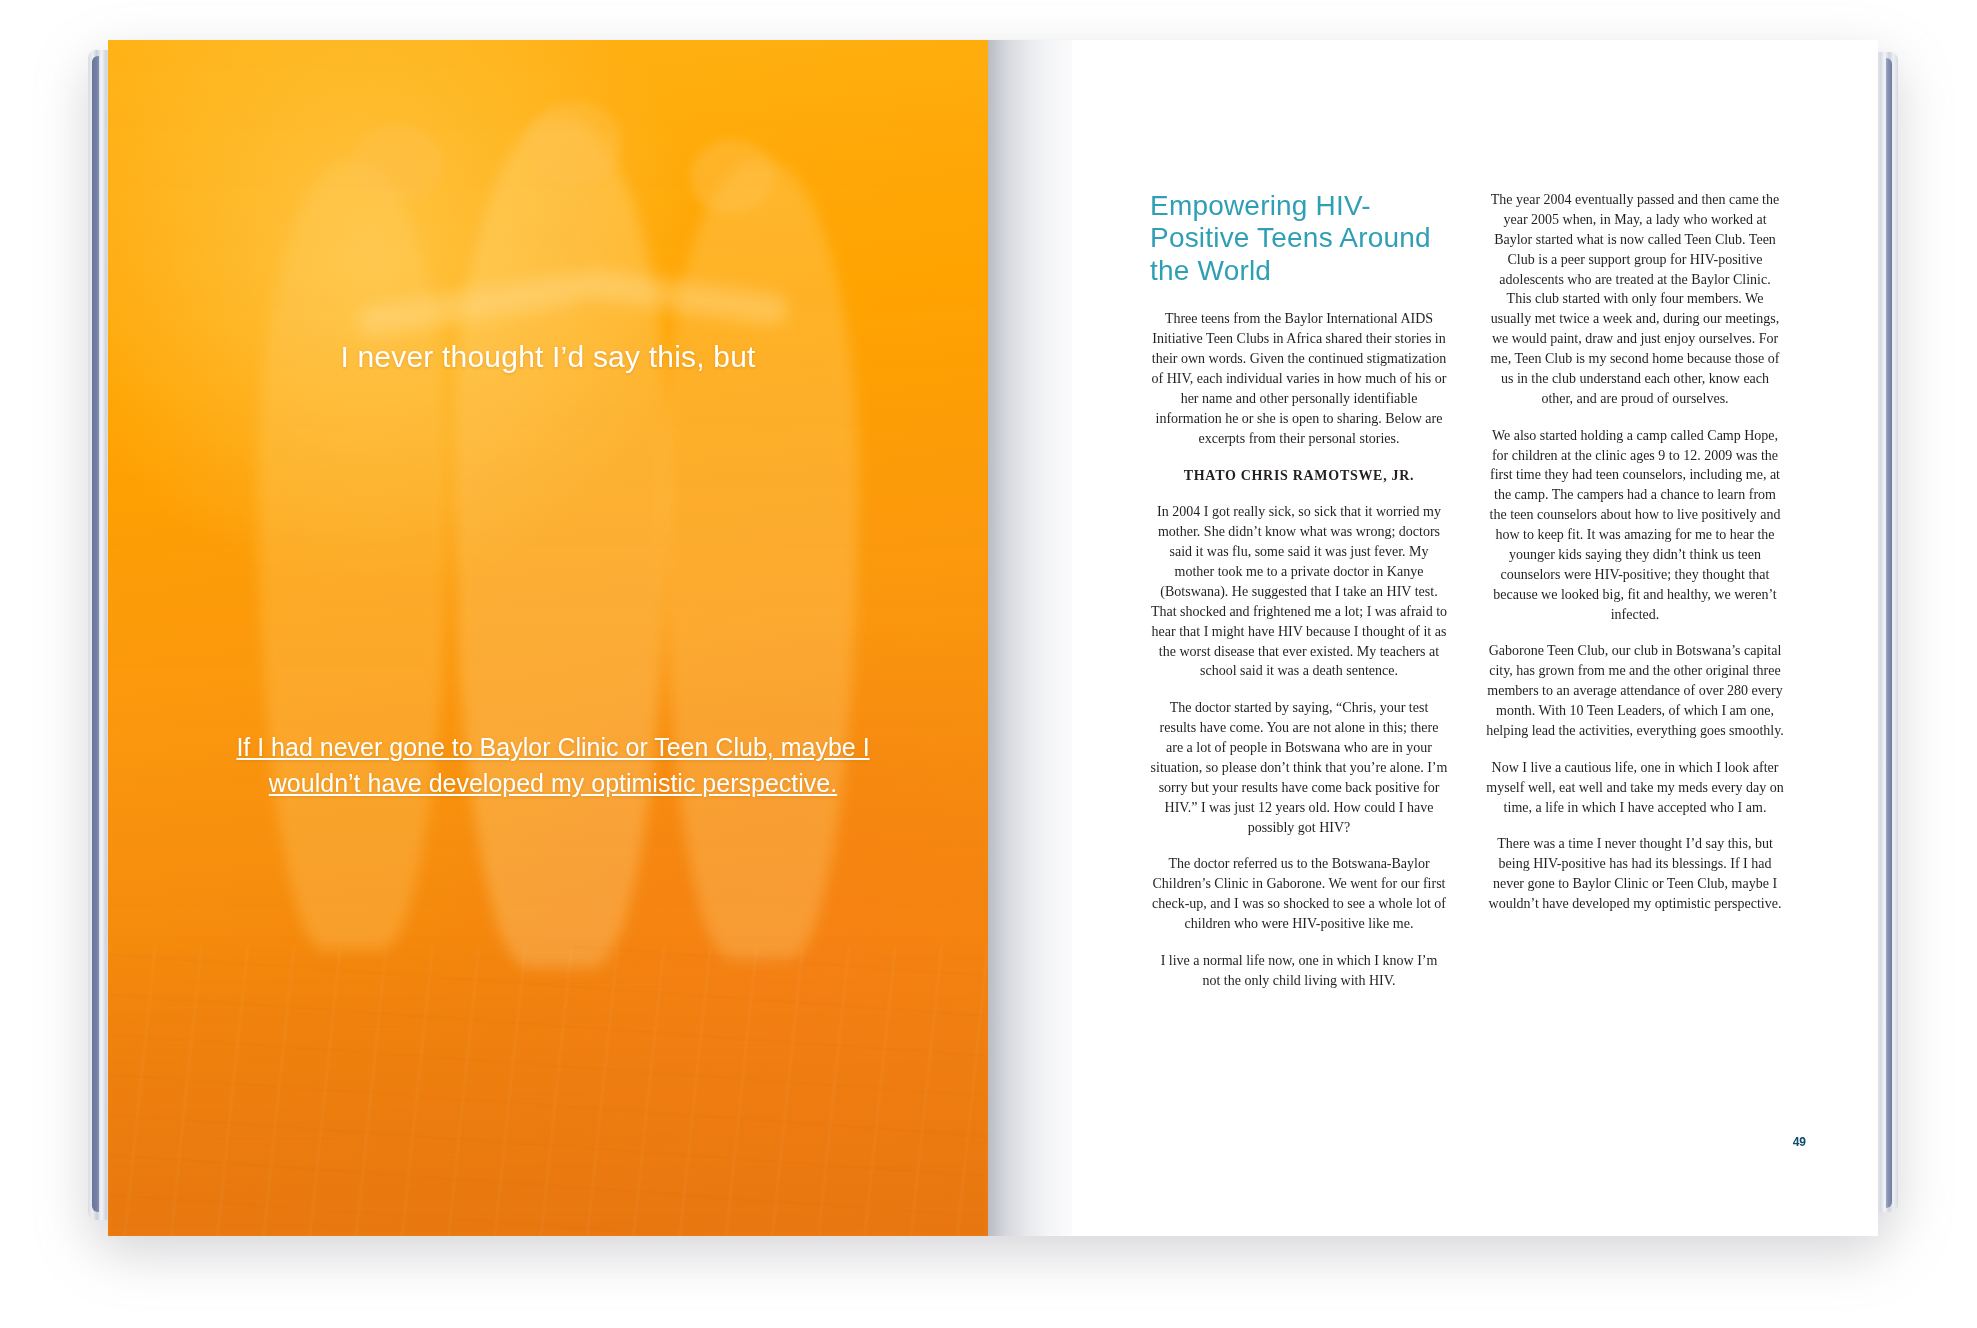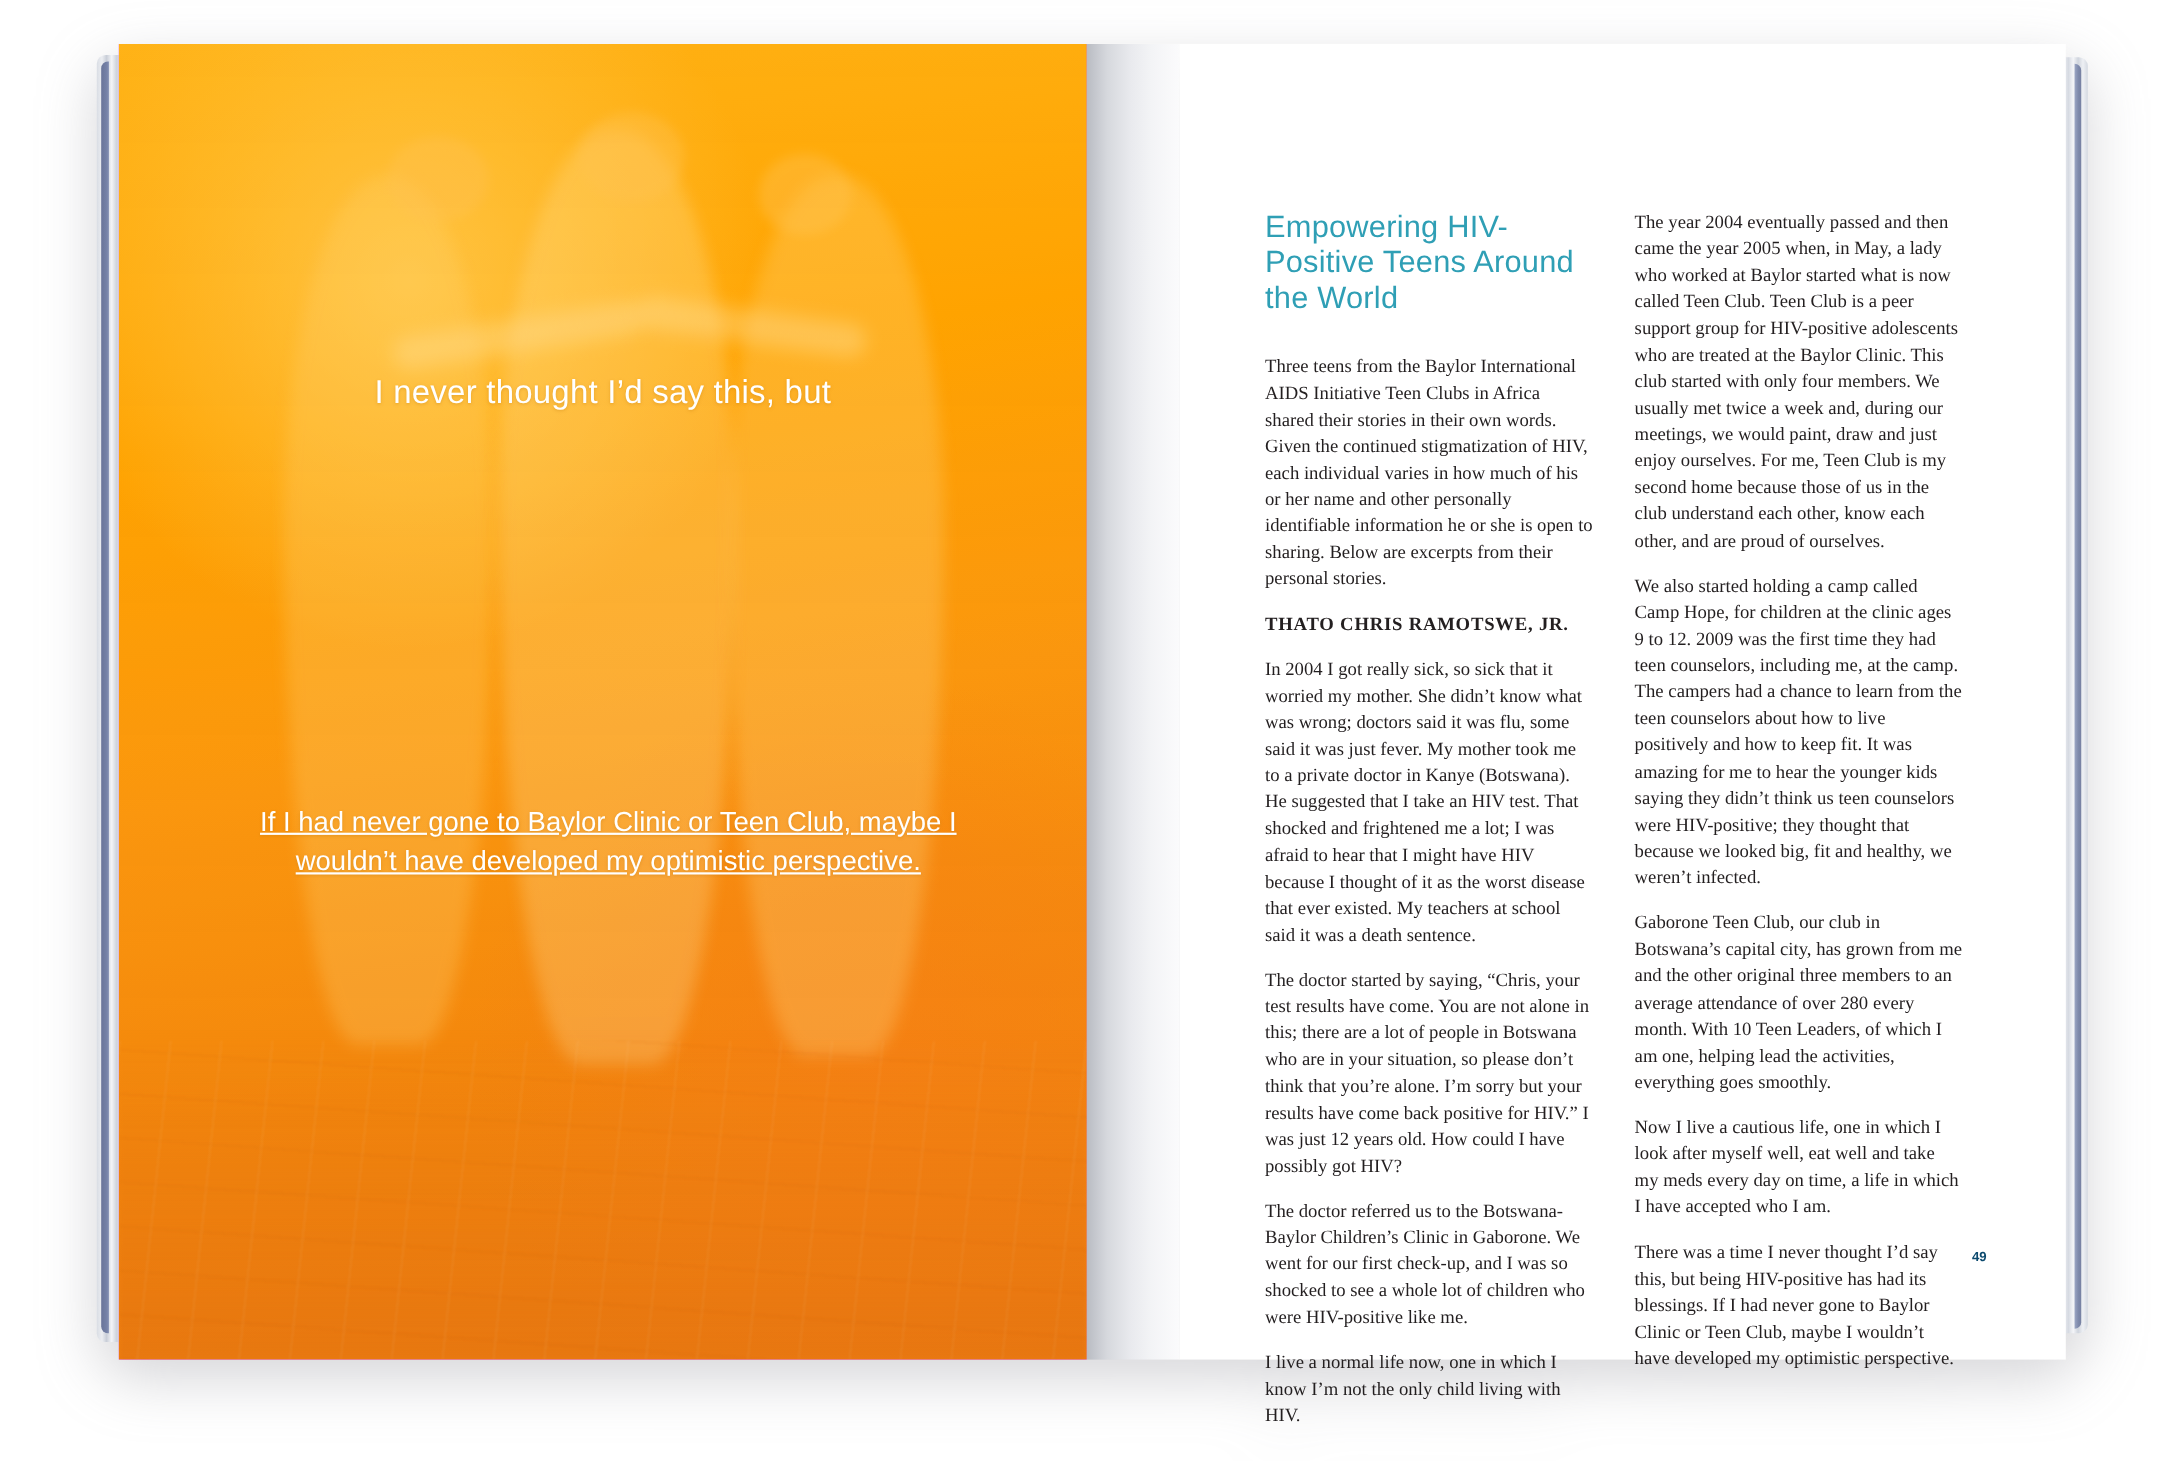--- a/index.html
+++ b/index.html
@@ -189,30 +189,30 @@
     display: flex;
     gap: 38px;
   }
   .col { width: 298px; }
 
   .sec-title {
     font-size: 28px;
     line-height: 1.16;
     color: #2f9fb5;
     font-weight: 400;
-    margin: 0 0 34px 0;
+    margin: 0 0 22px 0;
     letter-spacing: .2px;
   }
   .body p {
     font-family: "Liberation Serif", serif;
-    font-size: 17px;
+    font-size: 14px;
     line-height: 1.42;
     color: #231f20;
     margin: 0 0 17px 0;
-    text-align: left;
+    text-align: center;
   }
   .byline {
     font-family: "Liberation Sans", sans-serif;
     font-size: 13px;
     font-weight: 700;
     letter-spacing: .7px;
     color: #2f9fb5;
     margin: 0 0 6px 0;
   }
   .folio {

